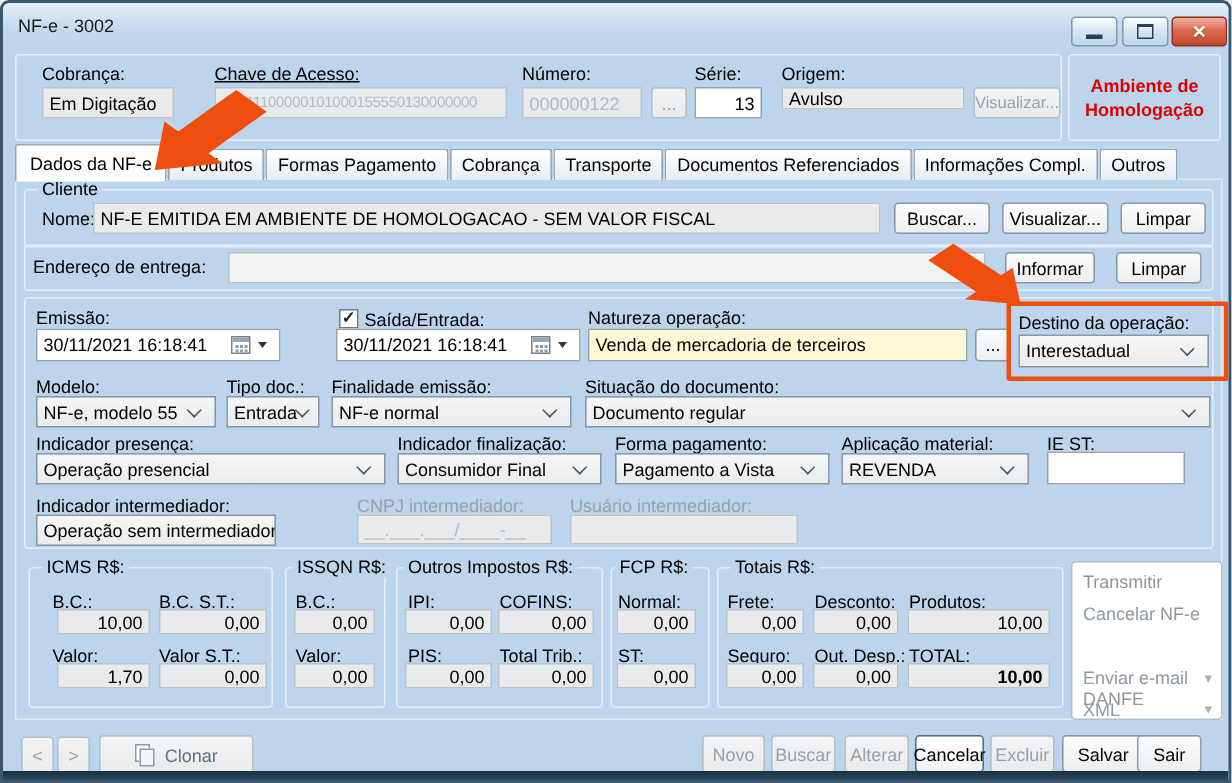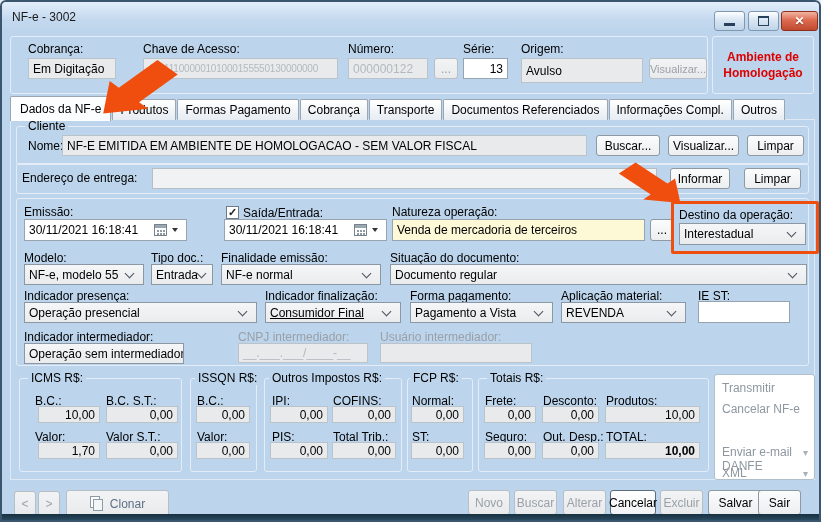--- a/index.html
+++ b/index.html
@@ -71,29 +71,29 @@
   <div class="winbtn lite" style="left:746px;width:31px;">
     <span class="max-glyph"></span>
   </div>
   <div class="winbtn close" style="left:779px;width:37px;">
     <span>✕</span>
   </div>
 
   <div class="gbox" style="left:8px;top:34px;width:698px;height:58px;"></div>
   <span class="lbl" style="left:26px;top:40px;">Cobrança:</span>
   <div class="field dis" style="left:26px;top:56px;width:88px;height:21px;">Em Digitação</div>
-  <span class="lbl" style="left:141px;top:40px;">Chave de Acesso:</span>
+  <span class="lbl" style="left:141px;top:40px;text-decoration:underline;">Chave de Acesso:</span>
   <div class="field dis ghost" style="left:141px;top:56px;width:195px;height:21px;font-size:10px;letter-spacing:-0.2px;">40211100000101000155550130000000</div>
   <span class="lbl" style="left:346px;top:40px;">Número:</span>
   <div class="field dis ghost" style="left:346px;top:56px;width:80px;height:21px;">000000122</div>
   <div class="btn dis" style="left:432px;top:56px;width:24px;height:21px;">...</div>
   <span class="lbl" style="left:461px;top:40px;">Série:</span>
   <div class="field num" style="left:461px;top:56px;width:45px;height:21px;">13</div>
   <span class="lbl" style="left:519px;top:40px;">Origem:</span>
-  <div class="field dis" style="left:519px;top:56px;width:122px;height:25px;">Avulso</div>
+  <div class="field dis" style="left:519px;top:56px;width:122px;height:15px;">Avulso</div>
   <div class="btn dis" style="left:647px;top:56px;width:58px;height:21px;font-size:11px;">Visualizar...</div>
   <div class="ambiente">
     <span>Ambiente de</span>
     <span>Homologação</span>
   </div>
 
   <div class="tabstrip">
     <div class="tab active">
         <span>Dados da NF-e</span>
       </div>
@@ -186,21 +186,21 @@
     <span>Documento regular</span>
       <span class="chev"></span>
   </div>
 
   <span class="lbl" style="left:22px;top:287px;">Indicador presença:</span>
   <div class="combo" style="left:22px;top:300px;width:233px;height:21px;">
     <span>Operação presencial</span>
       <span class="chev"></span>
   </div>
   <span class="lbl" style="left:263px;top:287px;">Indicador finalização:</span>
-  <div class="combo" style="left:263px;top:300px;width:136px;height:21px;text-decoration:underline;">
+  <div class="combo" style="left:263px;top:300px;width:136px;height:21px;">
     <span>Consumidor Final</span>
       <span class="chev"></span>
   </div>
   <span class="lbl" style="left:408px;top:287px;">Forma pagamento:</span>
   <div class="combo" style="left:408px;top:300px;width:143px;height:21px;">
     <span>Pagamento a Vista</span>
       <span class="chev"></span>
   </div>
   <span class="lbl" style="left:559px;top:287px;">Aplicação material:</span>
   <div class="combo" style="left:559px;top:300px;width:125px;height:21px;">

